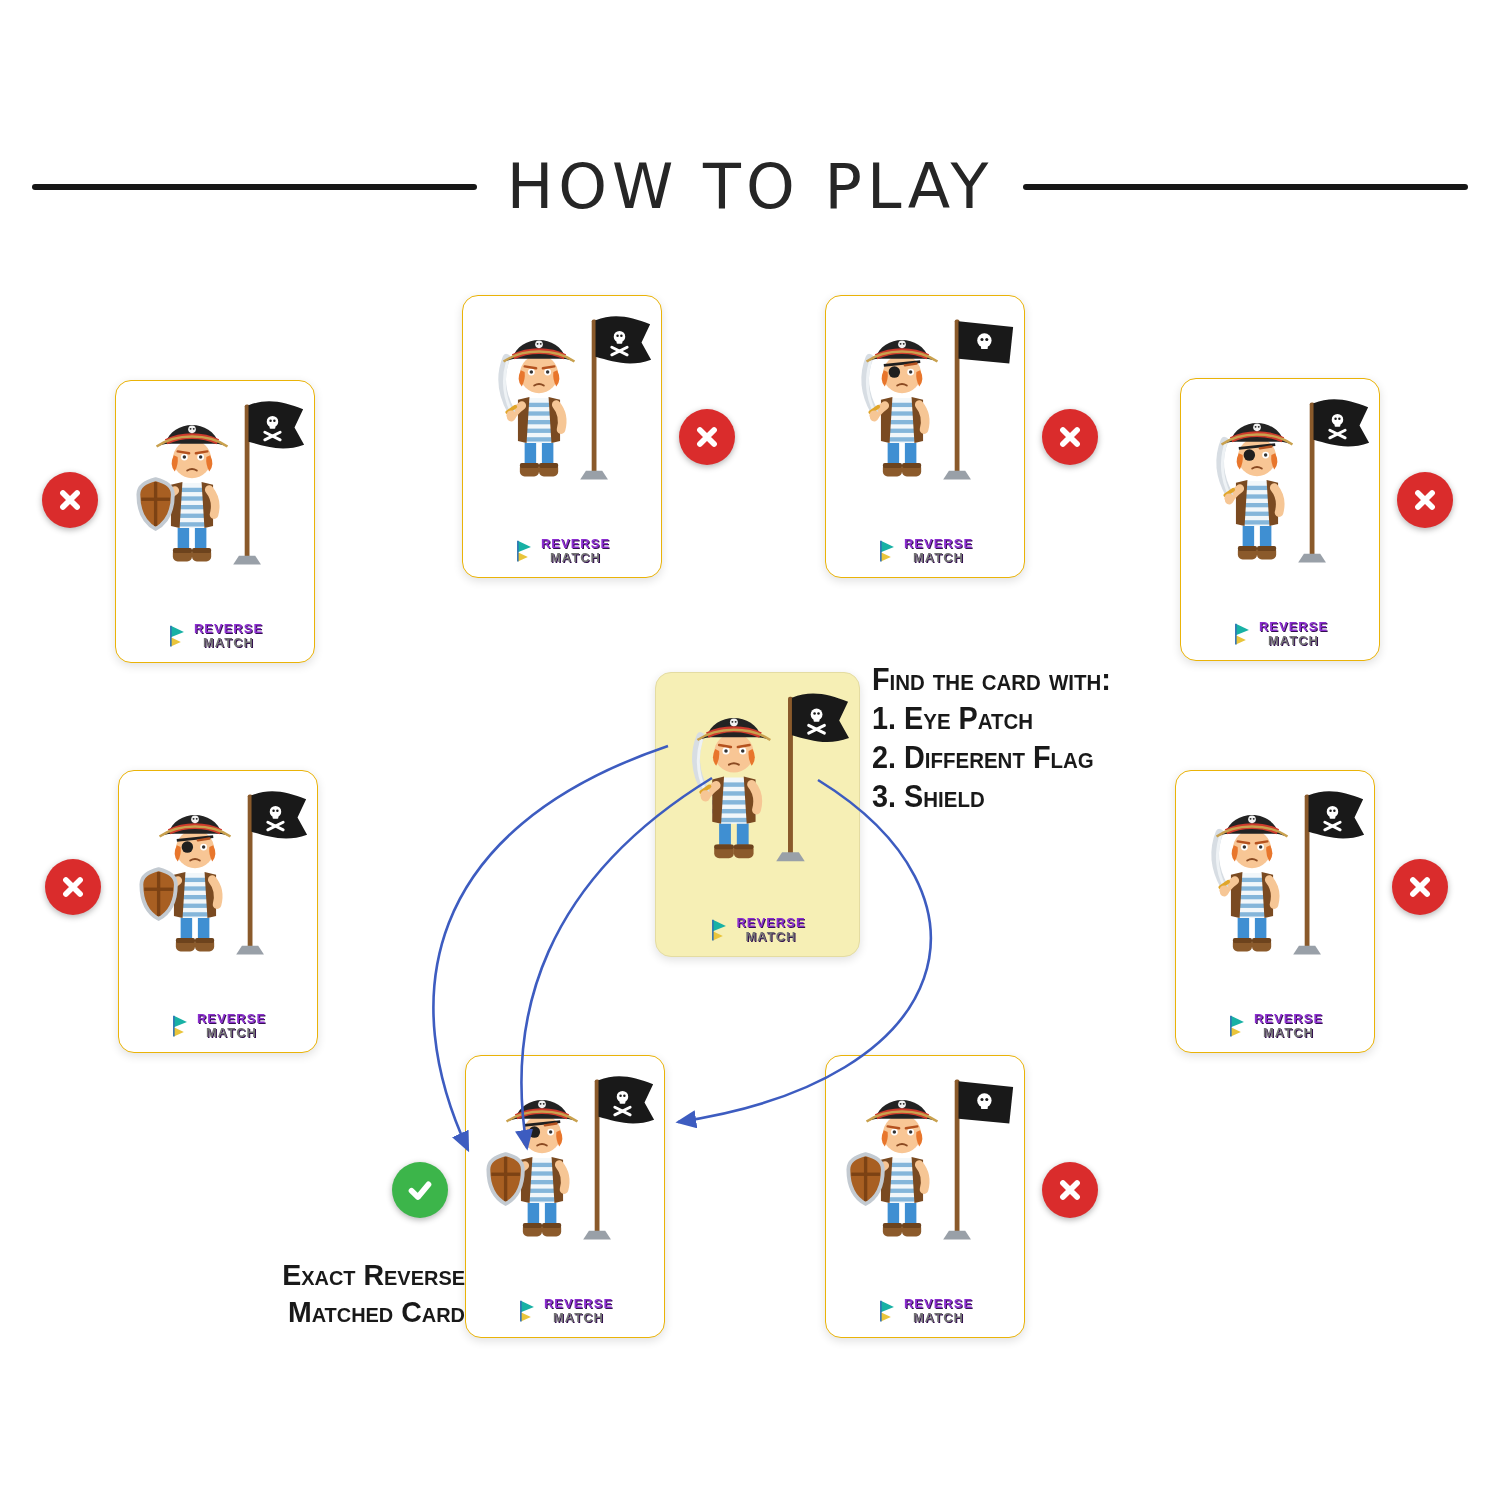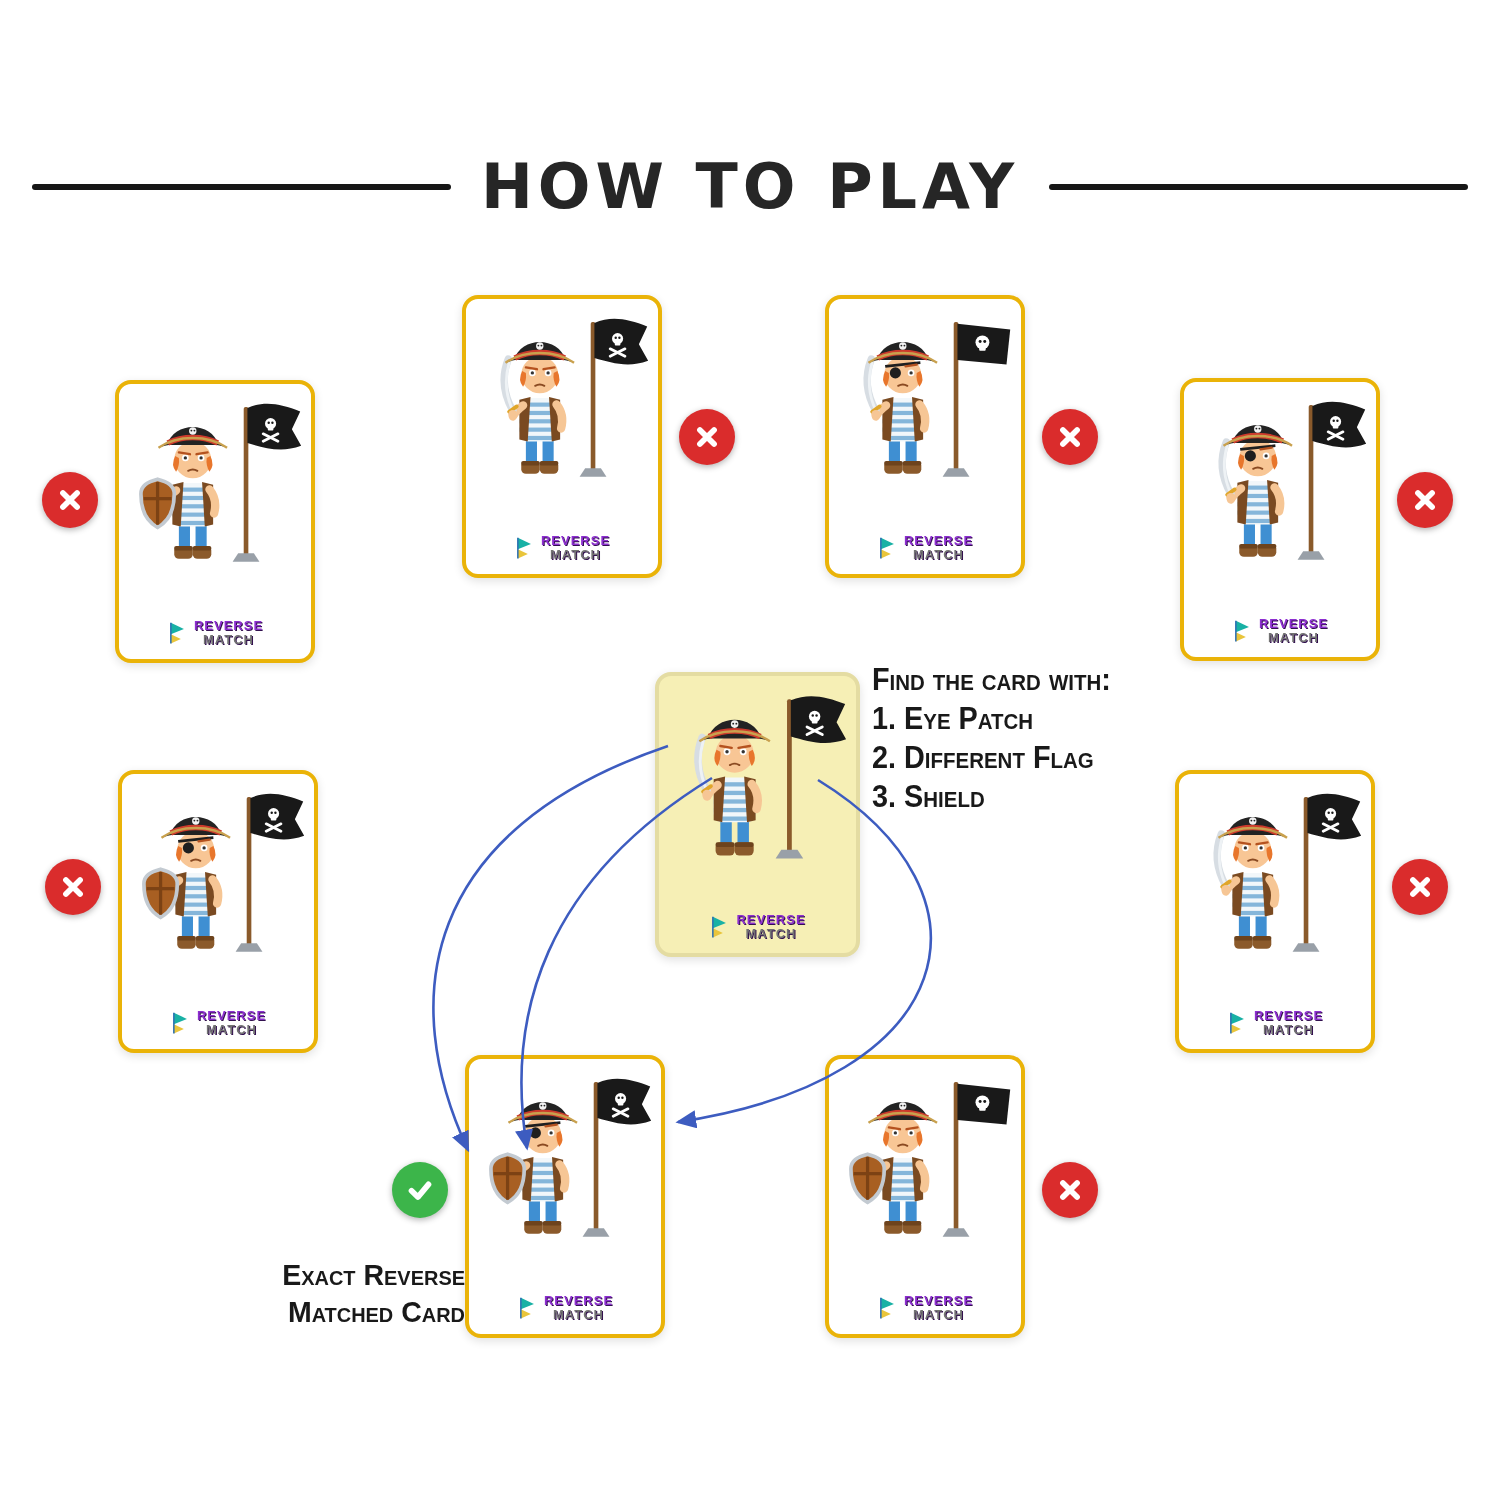--- a/index.html
+++ b/index.html
@@ -3,25 +3,25 @@
 <meta charset="utf-8">
 <style>
   *{box-sizing:border-box;margin:0;padding:0}
   html,body{background:#fff}
   body{font-family:"Liberation Sans",sans-serif}
   .stage{position:relative;width:1500px;height:1500px;background:#fff;overflow:hidden}
 
   
   .title-row{position:absolute;top:150px;left:0;right:0;display:flex;align-items:center;gap:30px;padding:0 32px;z-index:1}
   .title-row .rule{flex:1;height:6px;background:#161616;border-radius:3px}
-  .title-row h1{font-family:"DejaVu Sans",sans-serif;font-size:62px;font-weight:700;letter-spacing:5px;color:#262626;white-space:nowrap}
+  .title-row h1{font-family:"DejaVu Sans",sans-serif;font-size:62px;font-weight:400;letter-spacing:5px;color:#262626;white-space:nowrap}
 
   
   #cards-layer{position:absolute;inset:0;z-index:2}
-  .card{position:absolute;background:#fff;border:4px solid #eab308;border-radius:16px;
+  .card{position:absolute;background:#fff;border:1px solid #eab308;border-radius:16px;
         box-shadow:0 3px 10px rgba(0,0,0,.12);display:flex;flex-direction:column;
         justify-content:space-between;padding:10px 8px 12px}
   .card.highlight{border-color:#e4dca2}
   .pirate{width:100%;height:auto;display:block}
 
   .brand{display:flex;align-items:center;justify-content:center;gap:7px}
   .brand-icon{width:20px;height:25px}
   .brand-text{text-align:center}
   .brand-l1,.brand-l2{font-size:13px;font-weight:bold;letter-spacing:1px;color:#8d2fd0;
         text-shadow:1px 1px 0 #32104f;line-height:14px}

